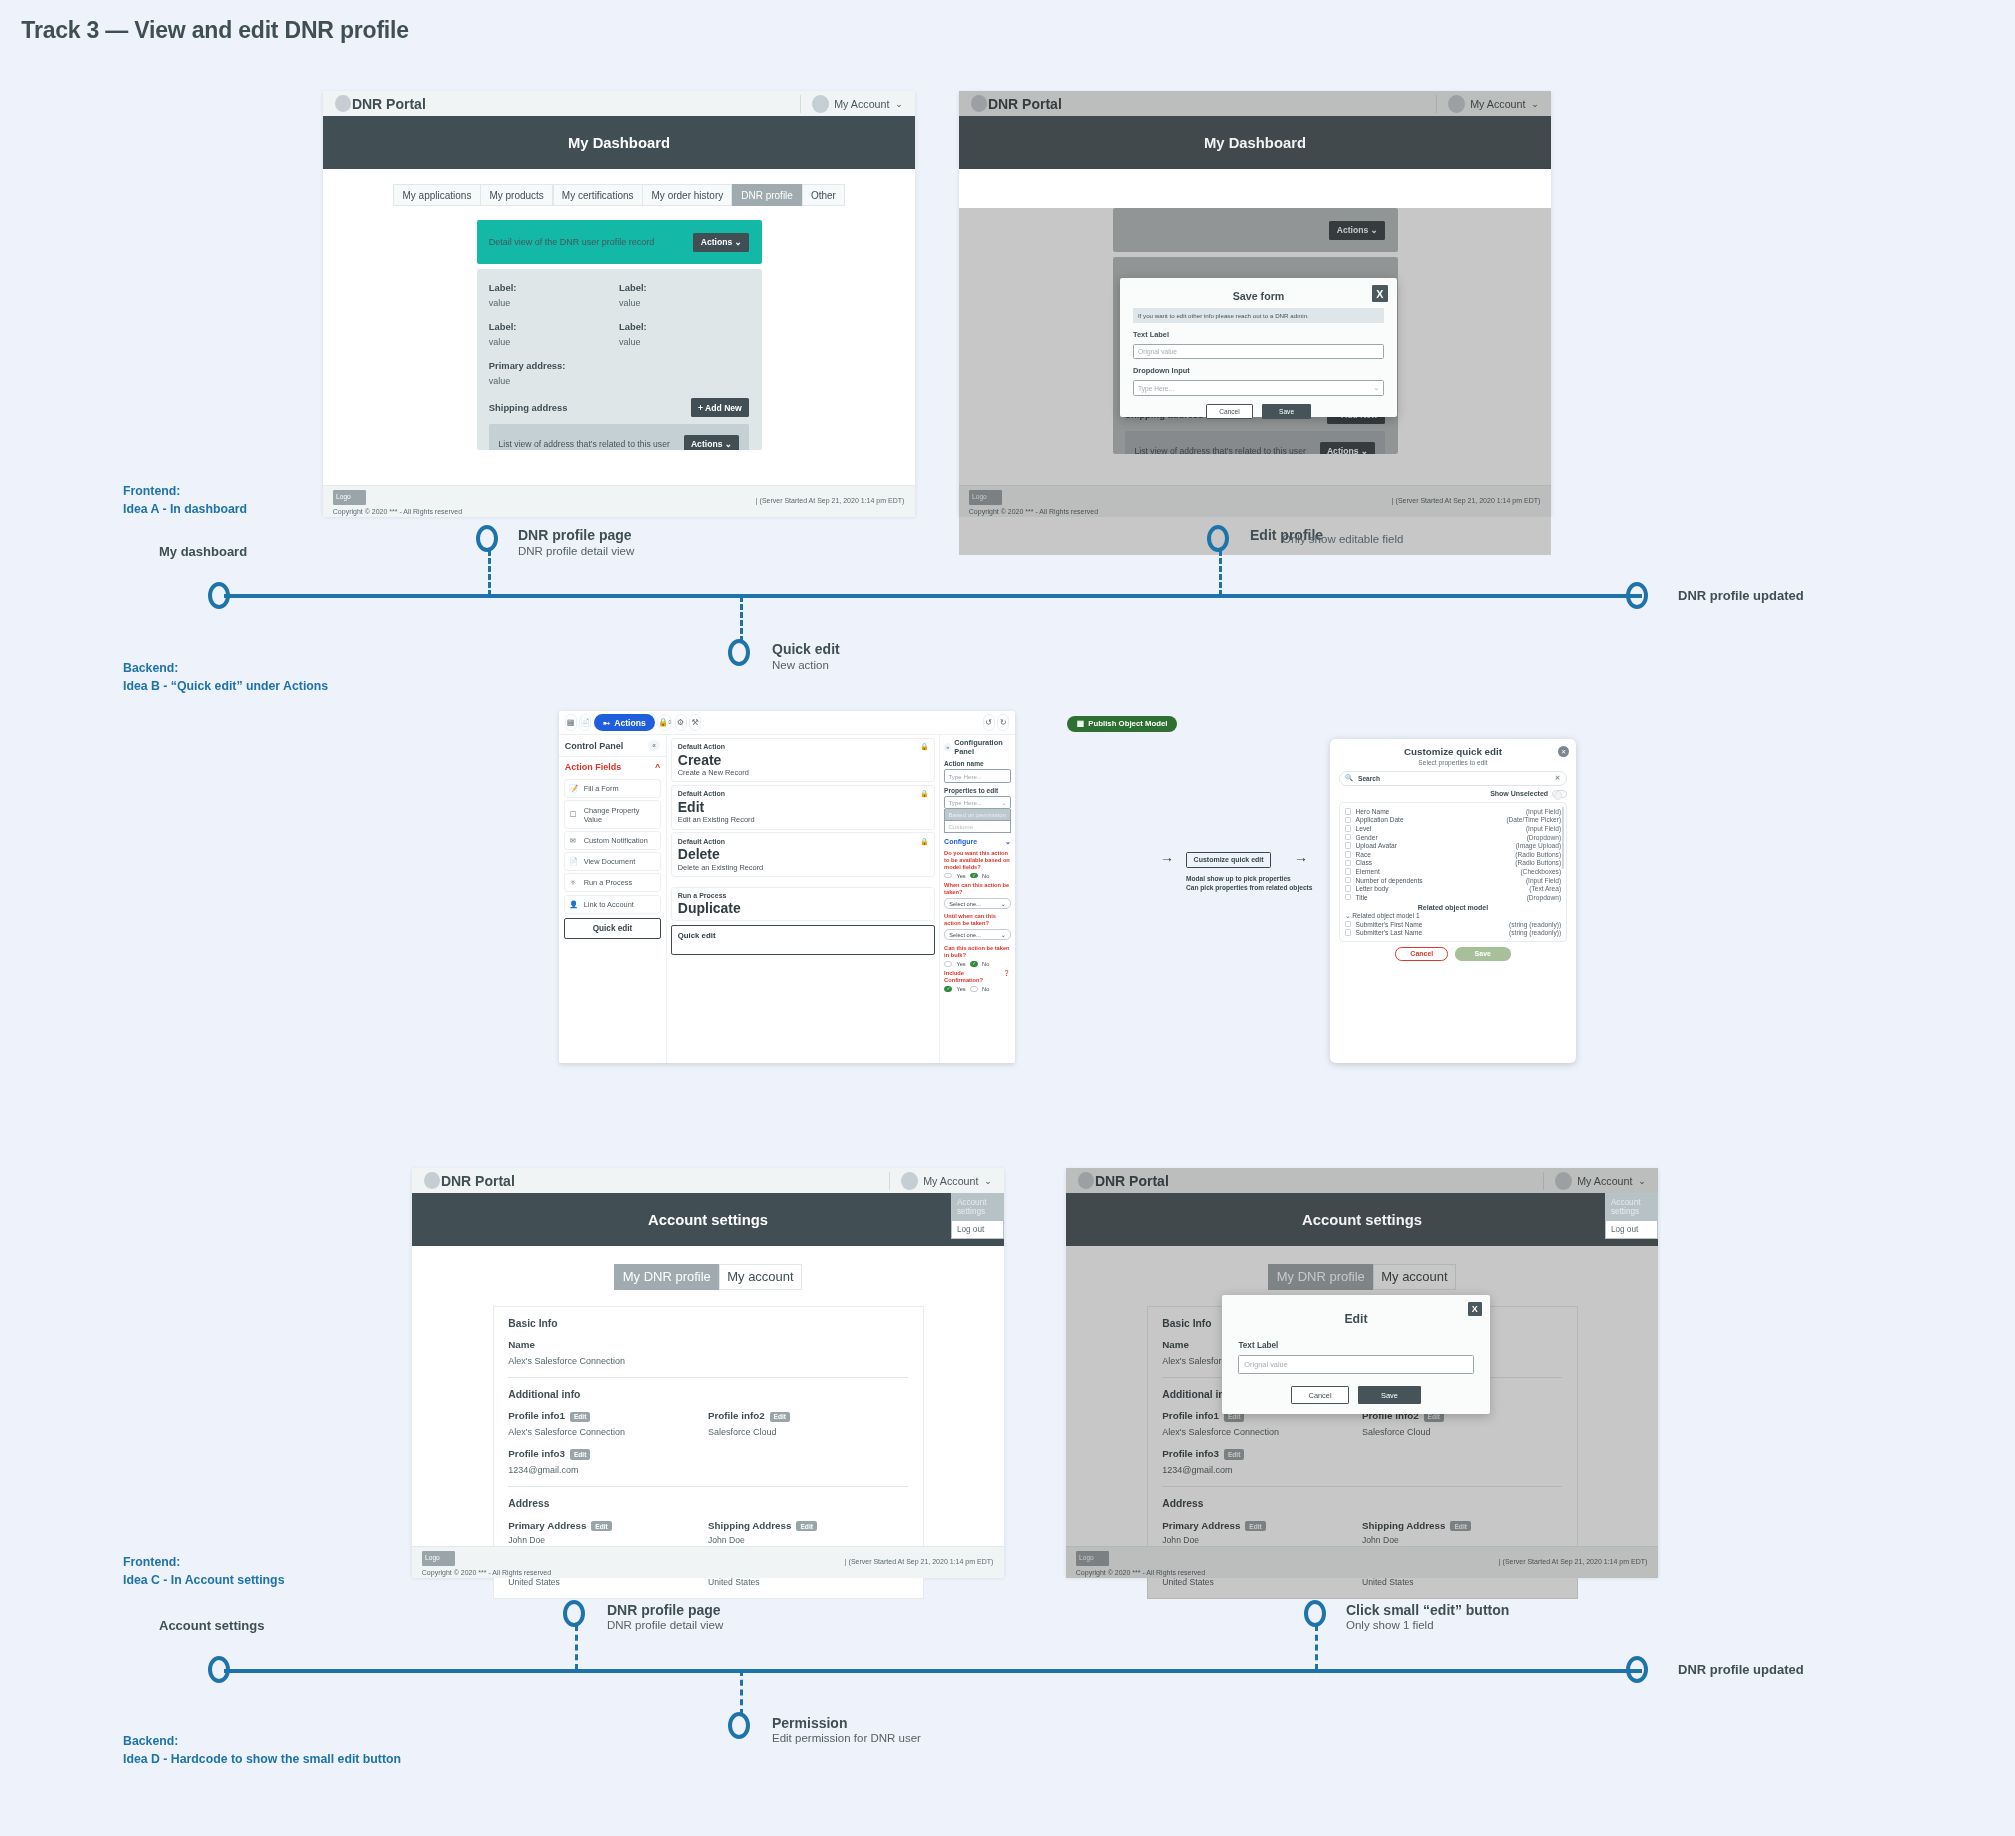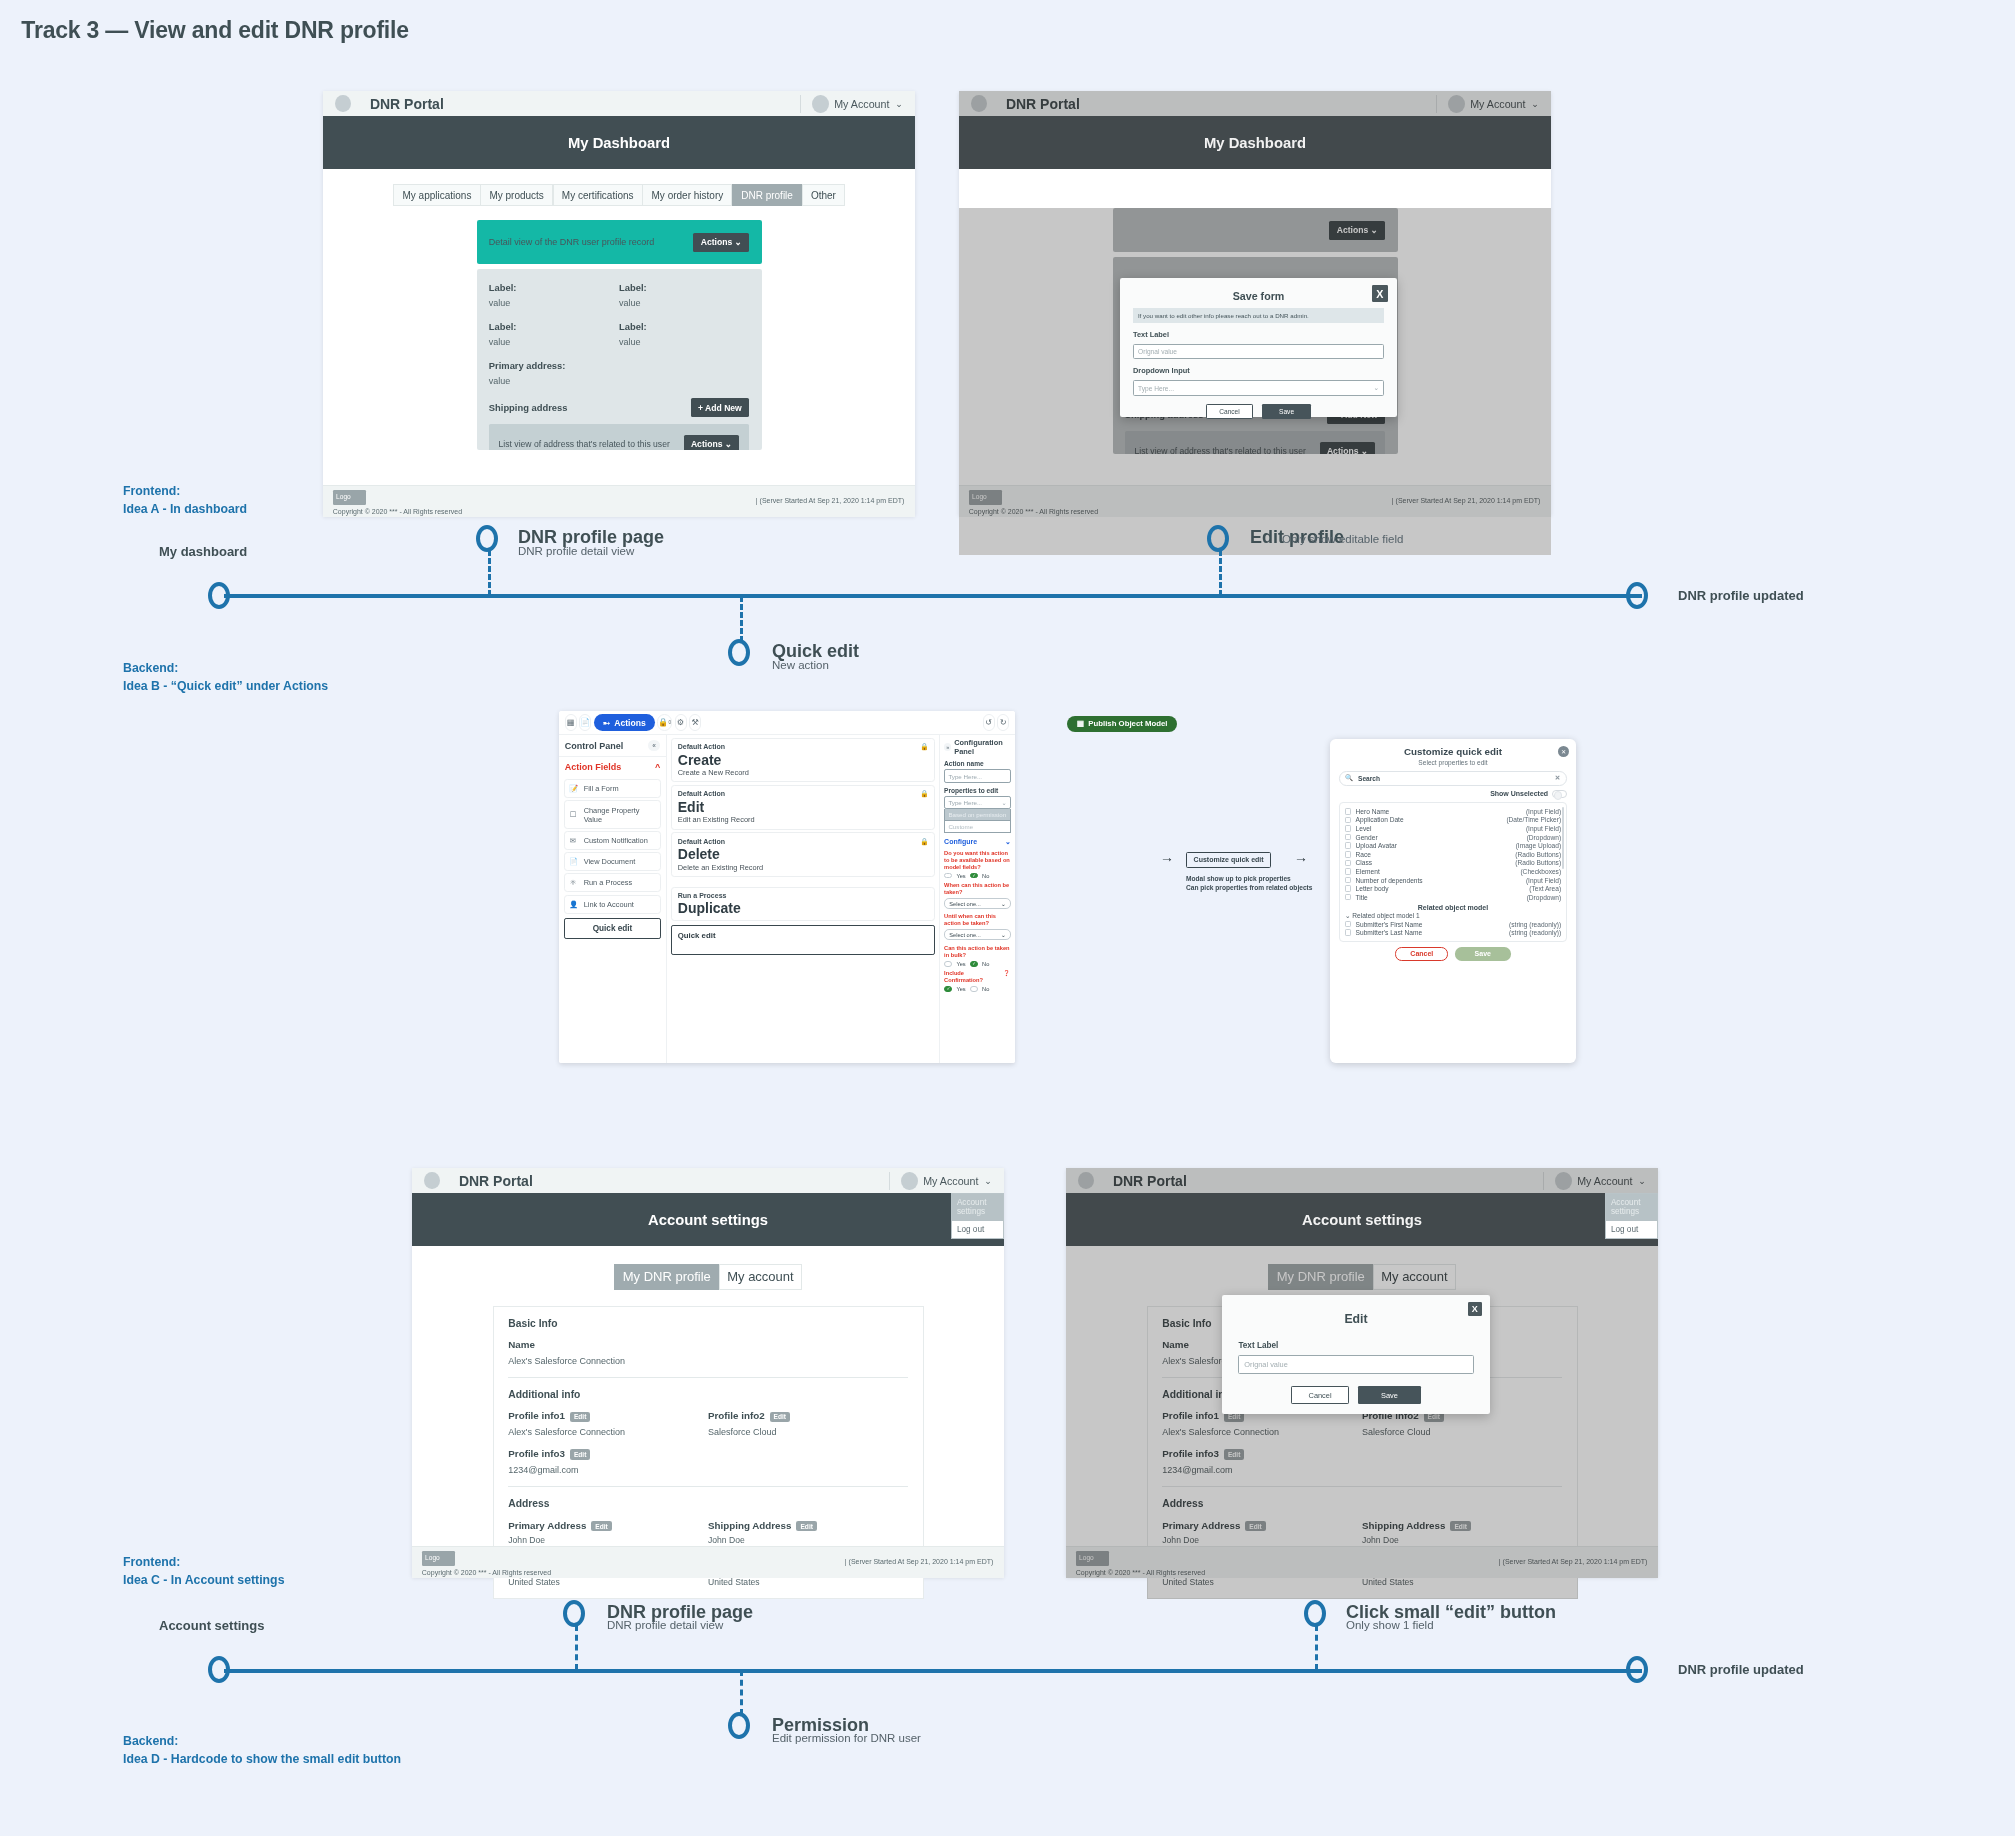--- a/index.html
+++ b/index.html
@@ -15,21 +15,21 @@
     position:absolute; left:21.3px; top:17px;
     font-size:23px; font-weight:bold; color:#3f4f54; letter-spacing:-0.2px;
   }
 
   
   .mock { position:absolute; background:#fff; box-shadow:0 0.8px 4.1px rgba(0,0,0,.10); }
   .mock .topbar {
     height:25.4px; background:#f0f4f4; display:flex; align-items:center;
     padding:0 12.3px; justify-content:space-between;
   }
-  .mock .brandwrap { display:flex; align-items:center; gap:19px; }
+  .mock .brandwrap { display:flex; align-items:center; gap:1px; }
   .mock .avatar { width:15.6px; height:17px; border-radius:50%; background:#c5ced2; }
   .mock .brand { font-size:14px; font-weight:bold; color:#3f4f54; }
   .mock .accwrap { display:flex; align-items:center; gap:5.7px; padding-left:11.5px; border-left:0.8px solid #d5dcde; position:relative;}
   .mock .acc-av { width:16.4px; height:18px; border-radius:50%; background:#c5ced2; }
   .mock .acc-label { font-size:10.7px; color:#4a585d; }
   .mock .caret { font-size:9px; color:#4a585d; }
   .mock .hero { background:#414e53; height:53px; display:flex; align-items:center; justify-content:center; position:relative;}
   .mock .hero-title { color:#fff; font-size:14.8px; font-weight:bold; }
   .mock .body { background:#fff; position:relative; }
   .mock .footer {
@@ -105,21 +105,21 @@
     padding:5.7px 24.6px; font-size:9.4px; border-radius:1.2px;
   }
 
   
   .tl-line { position:absolute; height:3.7px; background:#1e73ab; }
   .tl-node {
     position:absolute; width:22px; height:27px; border:4.5px solid #1e73ab;
     border-radius:50%; background:transparent;
   }
   .tl-dash { position:absolute; width:0; border-left:3.3px dashed #1e73ab; }
-  .tl-lbl-bold { position:absolute; font-size:18px; font-weight:bold; color:#3f4f54; white-space:nowrap; }
+  .tl-lbl-bold { position:absolute; font-size:14px; font-weight:bold; color:#3f4f54; white-space:nowrap; }
   .tl-lbl-sub { position:absolute; font-size:11.5px; color:#55626a; white-space:nowrap; }
   .tl-head { position:absolute; font-size:12.3px; font-weight:bold; color:#1e73ab; line-height:1.5; white-space:nowrap; }
   .tl-stage { position:absolute; font-size:13px; font-weight:bold; color:#3f4f54; white-space:nowrap; }
 
   
   .admin {
     position:absolute; background:#fff; border-radius:2.5px;
     box-shadow:0 1.2px 5.7px rgba(0,0,0,.12); overflow:hidden;
   }
   .admin-toolbar {

